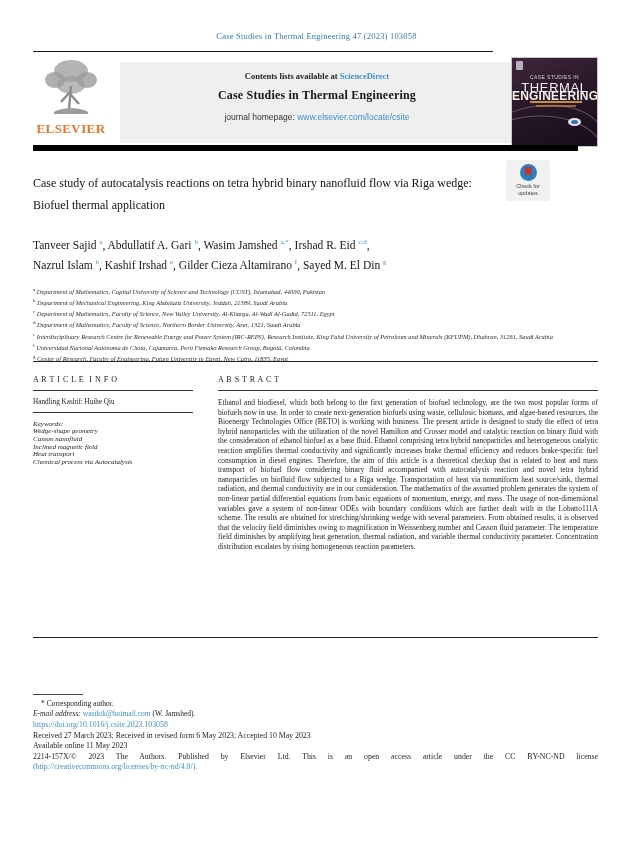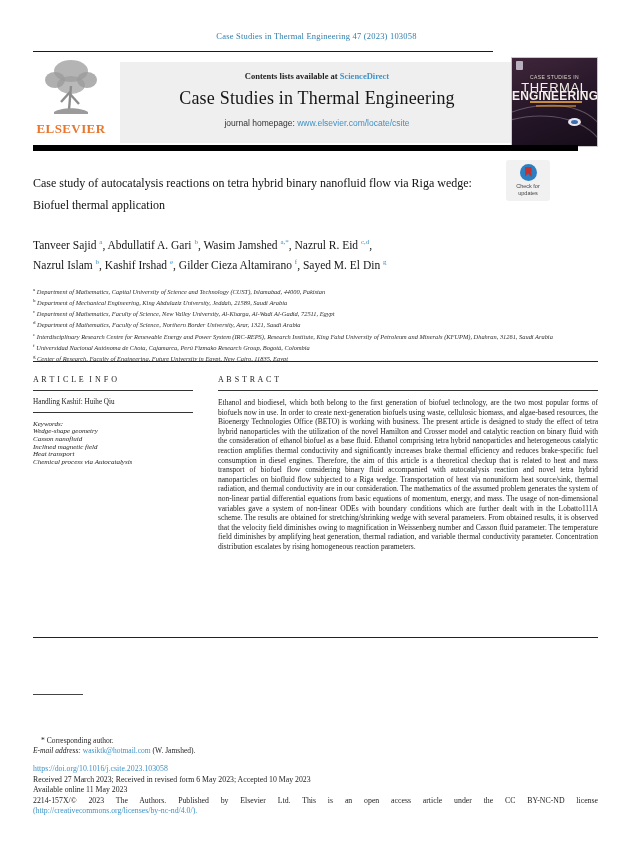--- a/index.html
+++ b/index.html
@@ -17,21 +17,21 @@
 
   
   .logo-block { position:absolute; left:31px; top:58px; width:80px; height:88px; text-align:center; }
   .logo-tree { display:block; margin:0 auto; }
   .elsevier-word { font-size:13px; font-weight:bold; color:#e8762c; letter-spacing:.4px; margin-top:1px; }
   .gray-box {
     position:absolute; left:120px; top:62px; width:394px; height:81px;
     background:#efefef; text-align:center;
   }
   .contents-line { margin-top:9px; font-size:8.5px; font-weight:600; color:#222; }
-  .journal-title { margin-top:7px; font-size:18px; font-weight:400; color:#161616; letter-spacing:.2px; }
+  .journal-title { margin-top:7px; font-size:12px; font-weight:700; color:#161616; letter-spacing:.2px; }
   .homepage-line { margin-top:9px; font-size:8.5px; color:#333; font-family:"Liberation Sans",sans-serif; }
   a.link, span.link { color:#3e92c7; text-decoration:none; cursor:pointer; }
 
   
   .cover {
     position:absolute; left:511px; top:57px; width:87px; height:90px;
     background:linear-gradient(160deg,#40263a 0%,#241527 55%,#170e1a 100%);
     overflow:hidden; border:1px solid #c8c8c8;
   }
   .cover .mini-logo { position:absolute; left:4px; top:3px; width:7px; height:9px; background:#cfc9d6; opacity:.85; border-radius:1px; }
@@ -82,24 +82,24 @@
   .col-rule { height:1px; background:#333; margin-top:6px; }
   .handling { font-size:7.2px; margin-top:7px; color:#222; }
   .keywords-label { font-size:7px; font-style:italic; margin-top:7px; color:#222; }
   .keyword { font-size:7px; font-style:italic; line-height:7.8px; color:#222; }
   .abstract-text {
     margin-top:7px; font-size:7.5px; line-height:9.6px; text-align:justify; color:#1d1d1d;
   }
 
   
   .footnote-rule { position:absolute; left:33px; top:694px; width:50px; height:1px; background:#444; }
-  .footnote { position:absolute; left:33px; top:736px; width:400px; font-size:7.5px; line-height:10px; color:#1d1d1d; }
+  .footnote { position:absolute; left:33px; top:699px; width:400px; font-size:7.5px; line-height:10px; color:#1d1d1d; }
   .footnote .star-line { padding-left:8px; }
   .em-label { font-style:italic; }
-  .footer { position:absolute; left:33px; top:764px; width:565px; font-size:7.8px; line-height:10.6px; color:#1d1d1d; }
+  .footer { position:absolute; left:33px; top:720px; width:565px; font-size:7.8px; line-height:10.6px; color:#1d1d1d; }
   .stretch { text-align:justify; text-align-last:justify; }
 </style>
 </head>
 <body>
 
 <div class="page">
 
   <div class="citation">Case Studies in Thermal Engineering 47 (2023) 103058</div>
   <div class="rule-top"></div>
 
@@ -149,21 +149,21 @@
 
   <div class="badge">
     <div class="badge-circle">
       <div class="badge-bookmark"></div>
     </div>
     <div class="badge-text">Check for updates</div>
   </div>
 
   <div class="title">Case study of autocatalysis reactions on tetra hybrid binary nanofluid flow via Riga wedge: Biofuel thermal application</div>
 
-  <div class="authors" id="authors-line"><span>Tanveer Sajid </span><sup>a</sup>, <span>Abdullatif A. Gari </span><sup>b</sup>, <span>Wasim Jamshed </span><sup>a,*</sup>, <span>Nazrul R. Eid </span><sup>c,d</sup>, <br><span>Nazrul Islam </span><sup>b</sup>, <span>Kashif Irshad </span><sup>e</sup>, <span>Gilder Cieza Altamirano </span><sup>f</sup>, <span>Sayed M. El Din </span><sup>g</sup></div>
+  <div class="authors" id="authors-line"><span>Tanveer Sajid </span><sup>a</sup>, <span>Abdullatif A. Gari </span><sup>b</sup>, <span>Wasim Jamshed </span><sup>a,*</sup>, <span>Irshad R. Eid </span><sup>c,d</sup>, <br><span>Nazrul Islam </span><sup>b</sup>, <span>Kashif Irshad </span><sup>e</sup>, <span>Gilder Cieza Altamirano </span><sup>f</sup>, <span>Sayed M. El Din </span><sup>g</sup></div>
 
   <div class="affils" id="affil-list">
       <div><sup>a</sup><span> Department of Mathematics, Capital University of Science and Technology (CUST), Islamabad, 44000, Pakistan</span></div>
       <div><sup>b</sup><span> Department of Mechanical Engineering, King Abdulaziz University, Jeddah, 21589, Saudi Arabia</span></div>
       <div><sup>c</sup><span> Department of Mathematics, Faculty of Science, New Valley University, Al-Kharga, Al-Wadi Al-Gadid, 72511, Egypt</span></div>
       <div><sup>d</sup><span> Department of Mathematics, Faculty of Science, Northern Border University, Arar, 1321, Saudi Arabia</span></div>
       <div><sup>e</sup><span> Interdisciplinary Research Centre for Renewable Energy and Power System (IRC-REPS), Research Institute, King Fahd University of Petroleum and Minerals (KFUPM), Dhahran, 31261, Saudi Arabia</span></div>
       <div><sup>f</sup><span> Universidad Nacional Autónoma de Chota, Cajamarca, Perú Fizmako Research Group, Bogotá, Colombia</span></div>
       <div><sup>g</sup><span> Center of Research, Faculty of Engineering, Future University in Egypt, New Cairo, 11835, Egypt</span></div>
     </div>

